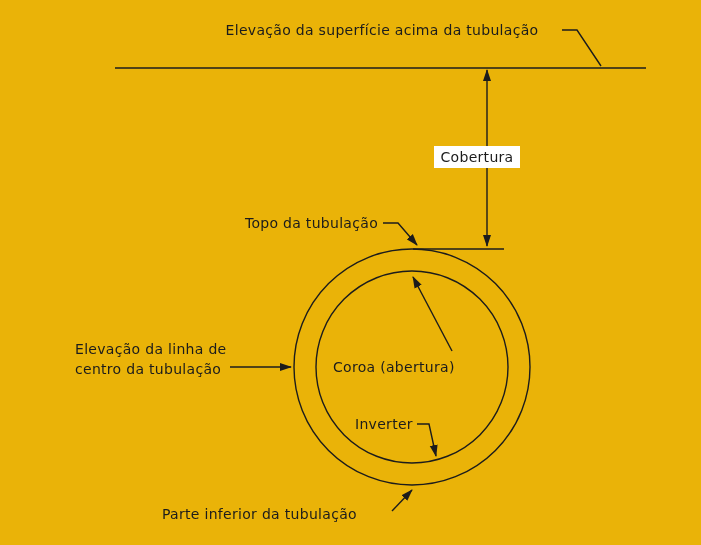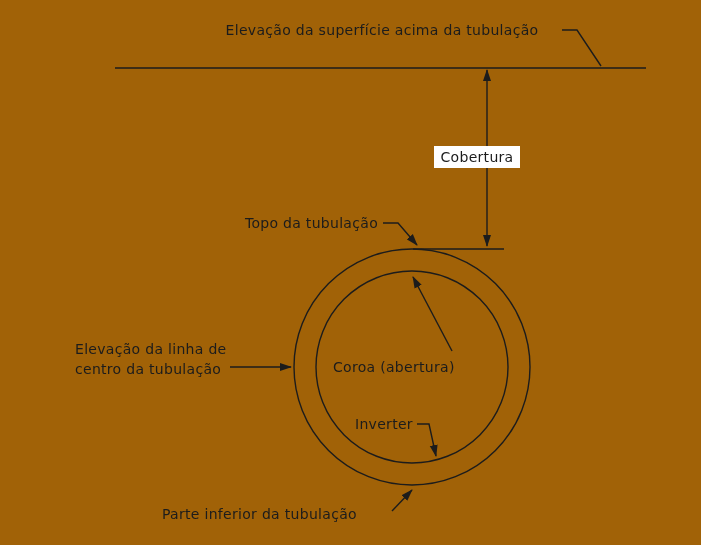--- a/index.html
+++ b/index.html
@@ -4,21 +4,21 @@
 <style>
   html, body {
     margin: 0;
     padding: 0;
     background: #ffffff;
   }
   .canvas {
     position: relative;
     width: 701px;
     height: 545px;
-    background: #a16207;
+    background: #eab308;
     overflow: hidden;
     font-family: "DejaVu Sans", "Liberation Sans", sans-serif;
   }
   svg text {
     font-family: "DejaVu Sans", "Liberation Sans", sans-serif;
     font-size: 14px;
     letter-spacing: 0.3px;
     fill: #1c1c1c;
   }
   svg .ln {

